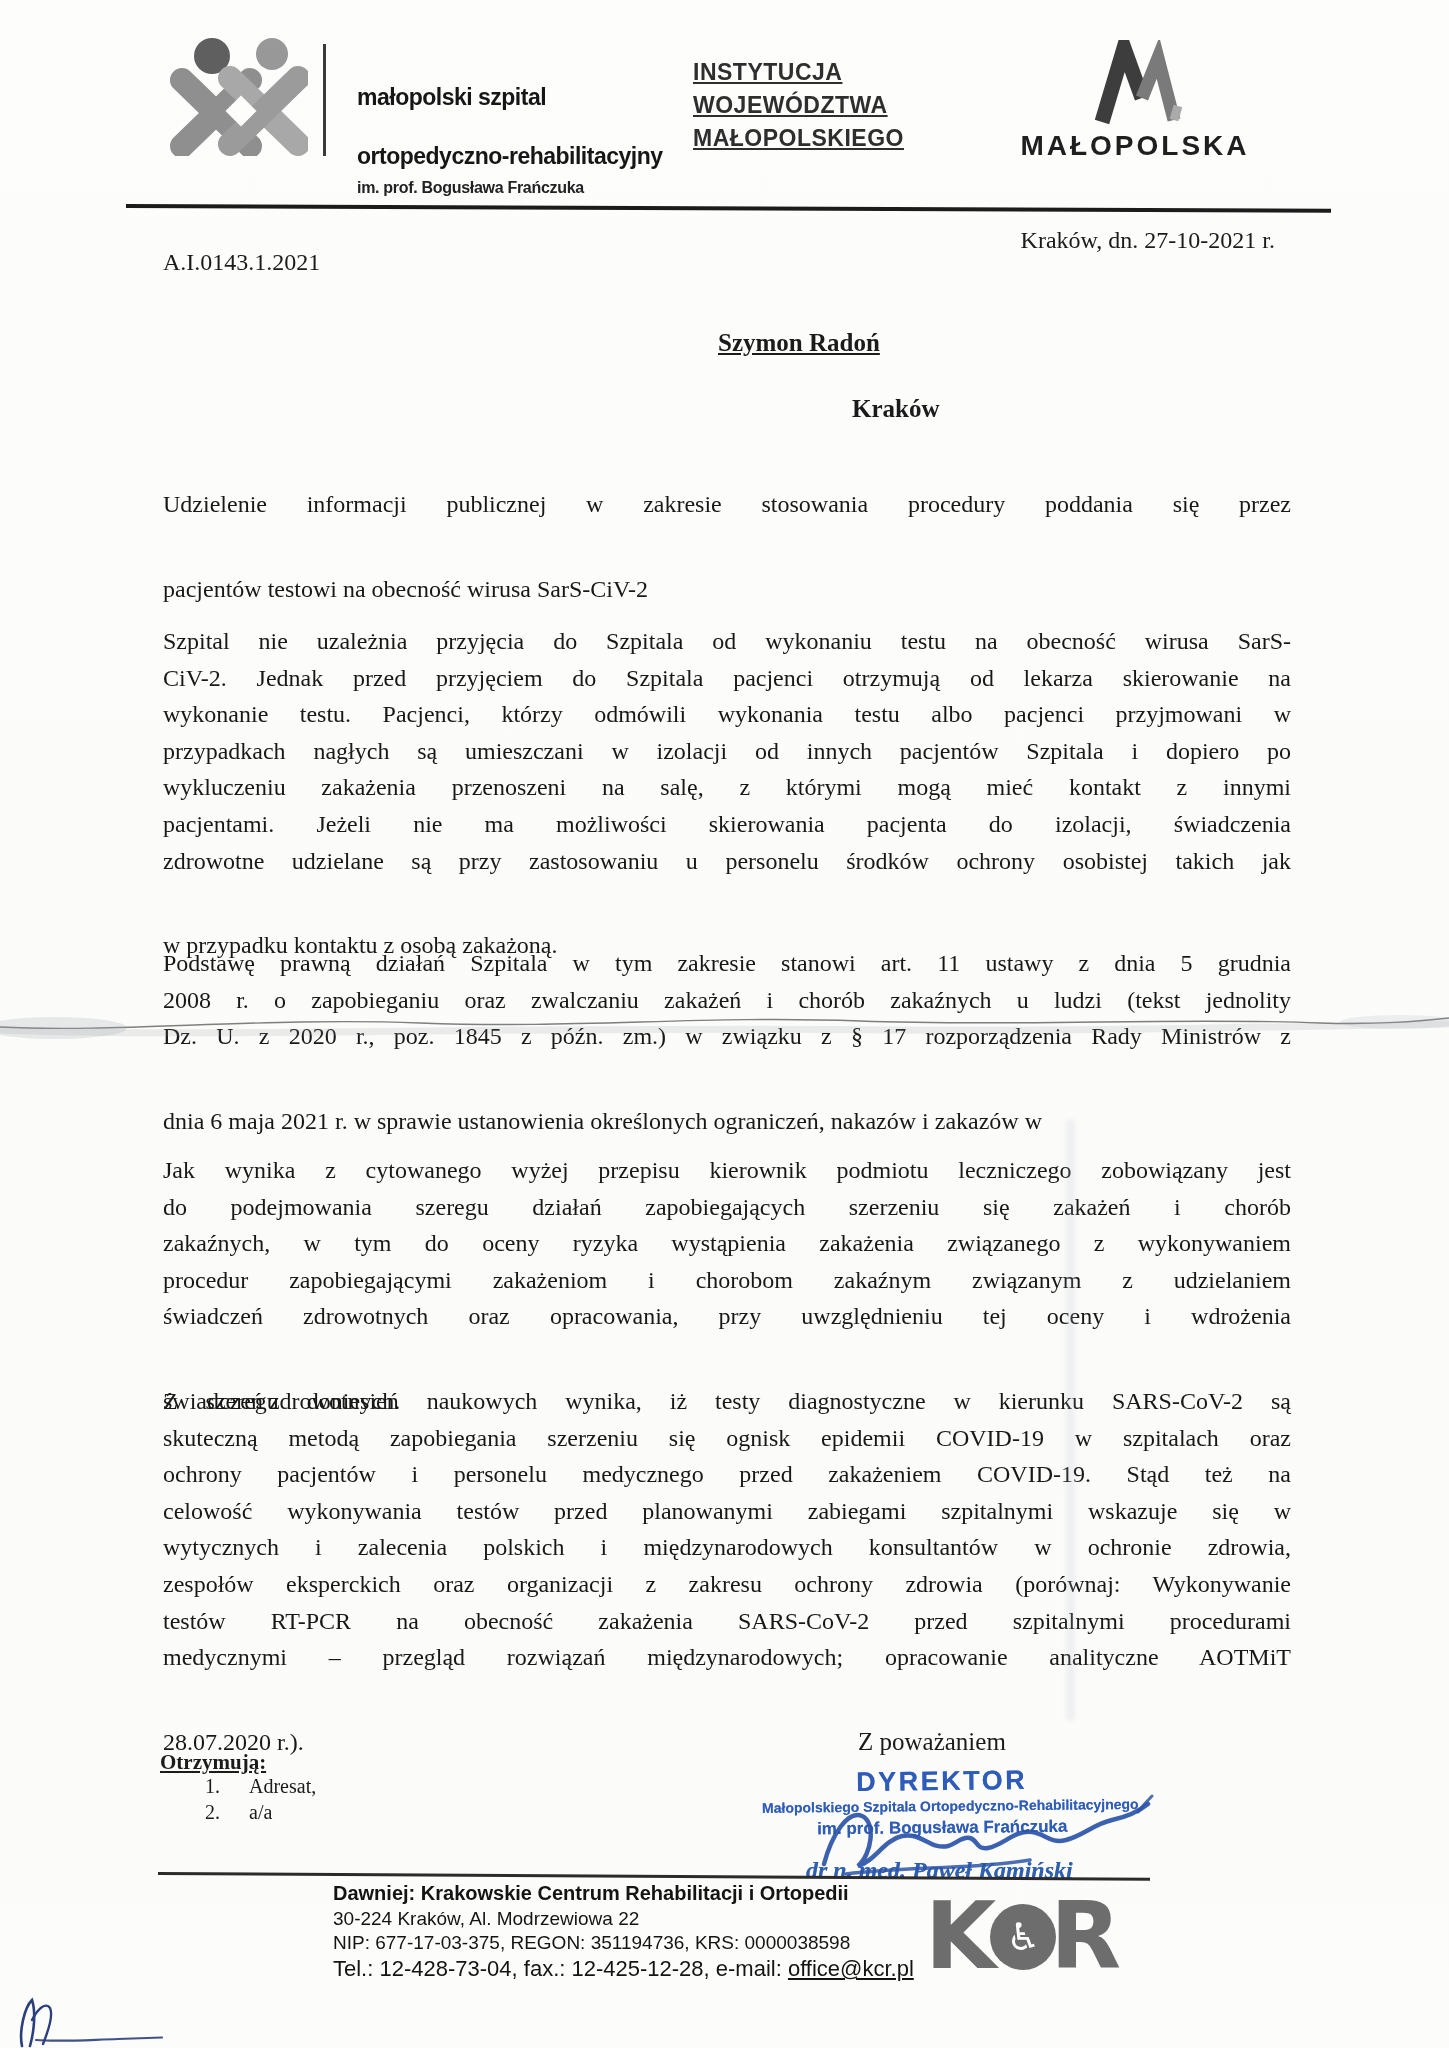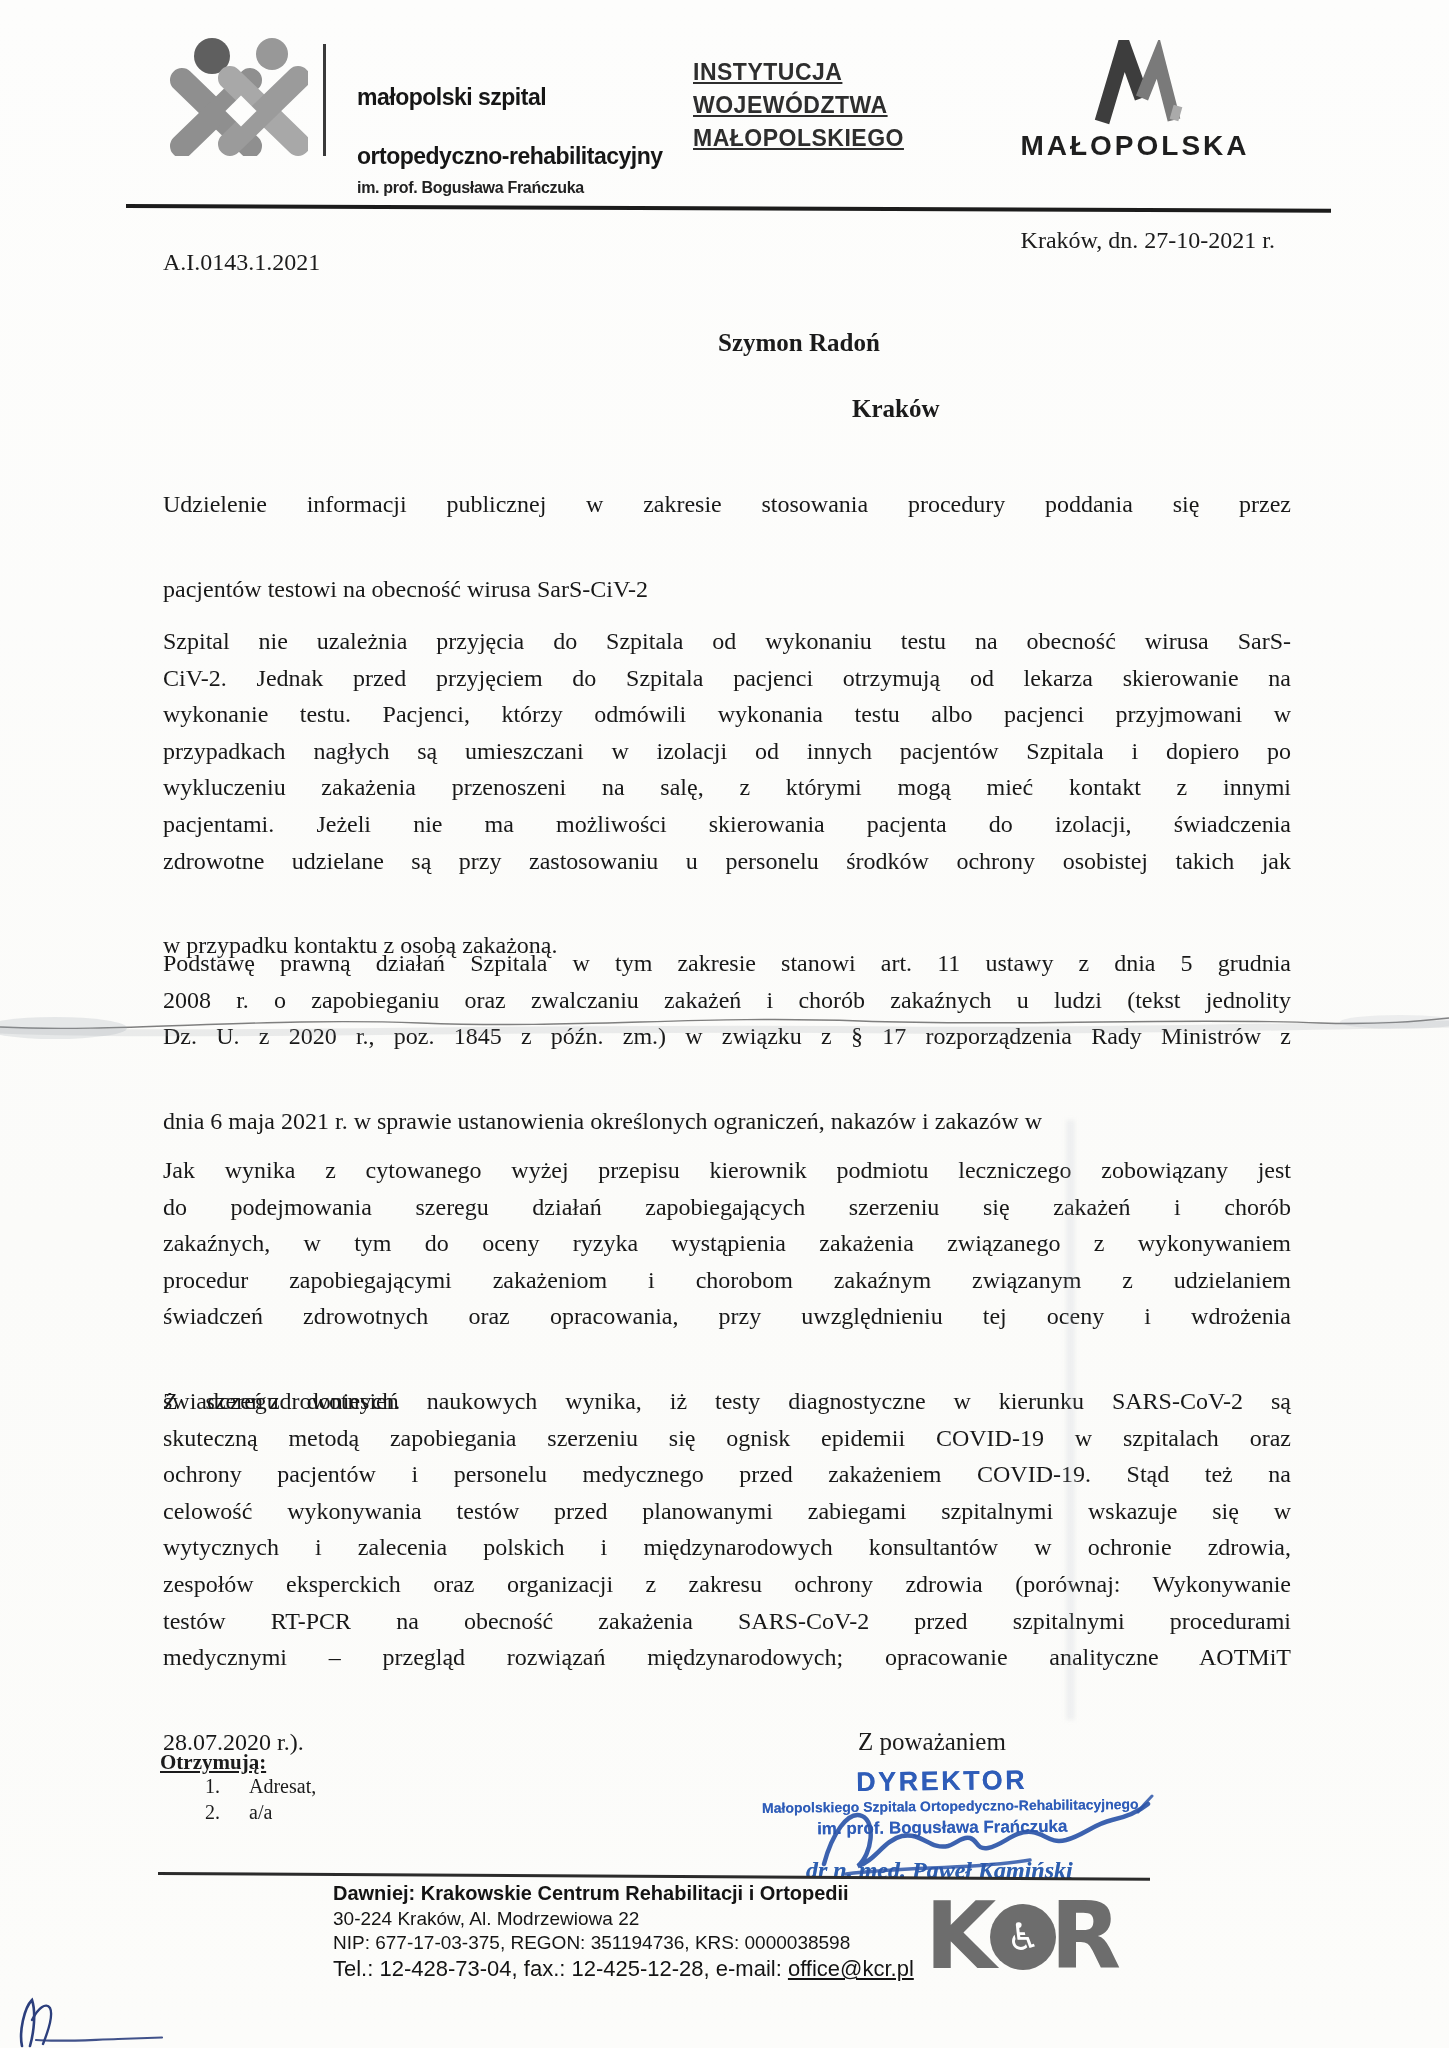--- a/index.html
+++ b/index.html
@@ -23,21 +23,21 @@
   .inst-line{font-size:23px;font-weight:bold;line-height:33px;letter-spacing:0.5px;text-decoration:underline;}
   #region-logo-m{left:1094px;top:40px;width:96px;height:88px;}
   #region-logo-text{left:995px;top:130px;width:280px;text-align:center;
     font-size:28px;font-weight:bold;letter-spacing:3px;color:#1f1f1f;}
   #header-rule{left:126px;top:204px;width:1205px;height:3.5px;background:#1c1c1c;
     transform:rotate(0.22deg);transform-origin:left center;}
 
   
   #dateline{left:900px;top:227px;width:375px;text-align:right;font-size:24px;}
   #reference{left:163px;top:249px;font-size:24px;}
-  #addressee-name{left:718px;top:329px;font-size:25px;font-weight:bold;}
+  #addressee-name{left:718px;top:329px;font-size:25px;font-weight:bold;text-decoration:underline;}
   #addressee-city{left:852px;top:395px;font-size:25px;font-weight:bold;}
 
   
   .para{left:163px;width:1128px;font-size:24px;color:#181818;}
   .tline{line-height:36.6px;text-align:justify;text-align-last:justify;white-space:normal;}
   .tline:last-child{text-align-last:left;margin-top:48px;}
   #subject{top:486px;}
   #para1{top:623px;}
   #para2{top:945px;}
   #para3{top:1152px;}

